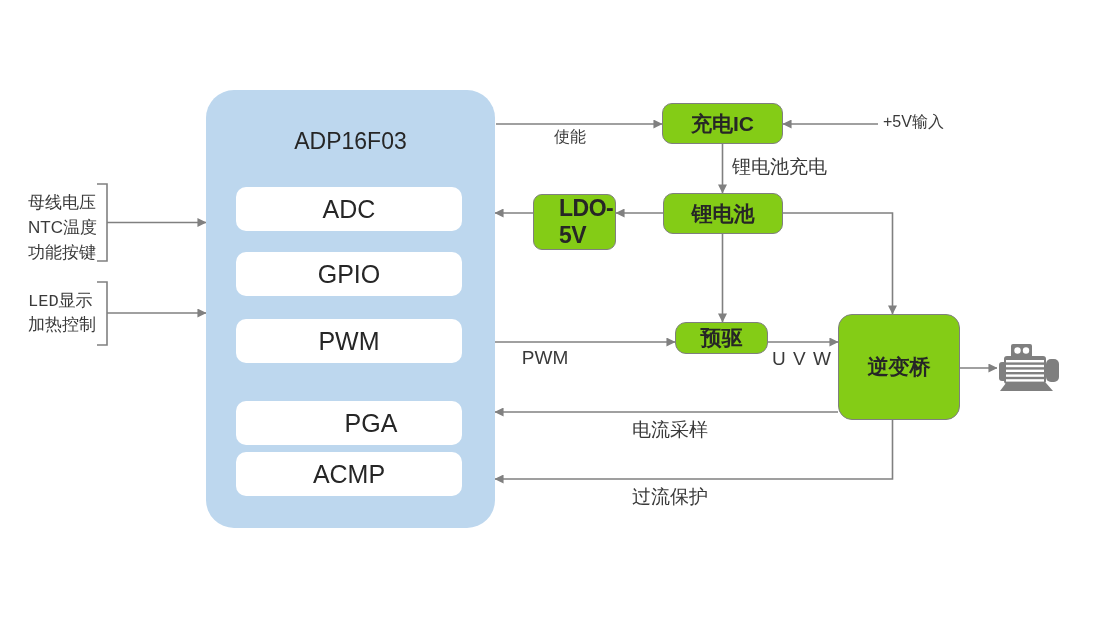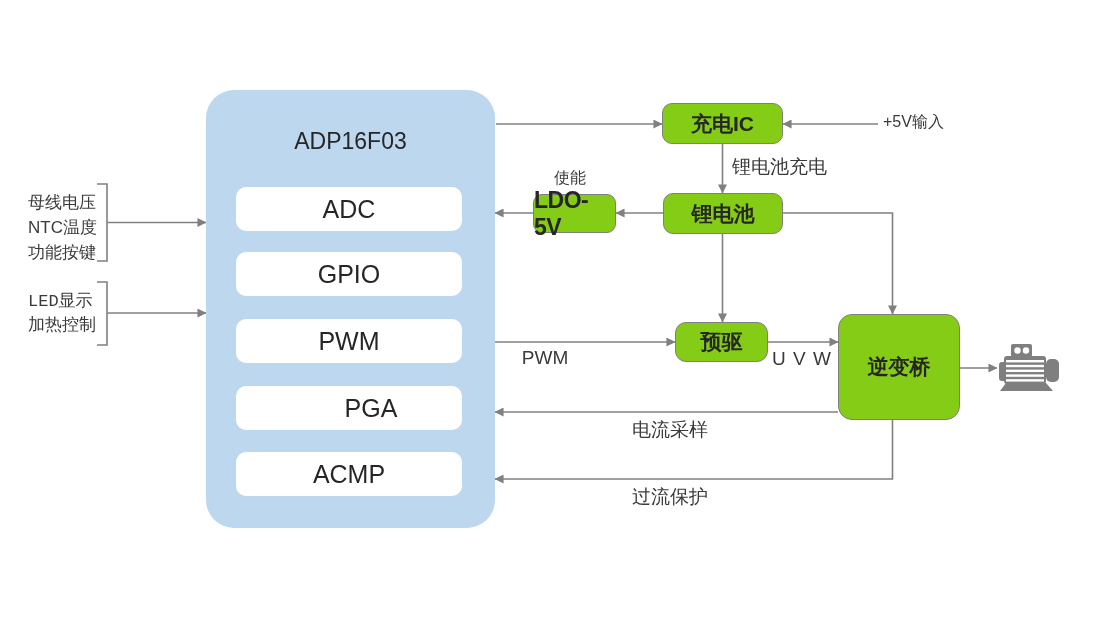--- a/index.html
+++ b/index.html
@@ -17,35 +17,35 @@
   .mcu-title{
     left:206px;top:128px;width:289px;text-align:center;font-size:23px;color:#262626;z-index:3;
   }
   .module{
     left:236px;width:226px;height:44px;border-radius:10px;background:#ffffff;z-index:3;
     display:flex;align-items:center;justify-content:center;font-size:25px;color:#262626;
   }
   .m-adc {top:187px;}
   .m-gpio{top:252px;}
   .m-pwm {top:319px;}
-  .m-pga {top:386px;padding-left:44px;}
+  .m-pga {top:401px;padding-left:44px;}
   .m-acmp{top:452px;}
   
   .block{
     background:#84cc16;border:1.6px solid #7f7f7f;z-index:3;
     display:flex;align-items:center;justify-content:center;color:#262626;font-weight:bold;
   }
   .b-charge  {left:662px;top:103px;width:121px;height:41px;border-radius:10px;font-size:21px;}
   .b-battery {left:663px;top:193px;width:120px;height:41px;border-radius:10px;font-size:21px;}
-  .b-ldo     {left:533px;top:194px;width:83px;height:39px;border-radius:9px;font-size:23px;letter-spacing:-0.5px;}
-  .b-predrv  {left:675px;top:322px;width:93px;height:40px;border-radius:11px;font-size:21px;}
+  .b-ldo     {left:533px;top:194px;width:83px;height:56px;border-radius:9px;font-size:23px;letter-spacing:-0.5px;padding-left:25px;}
+  .b-predrv  {left:675px;top:322px;width:93px;height:32px;border-radius:11px;font-size:21px;}
   .b-inverter{left:838px;top:314px;width:122px;height:106px;border-radius:14px;font-size:21px;}
   
   .wlabel{z-index:4;font-size:19px;color:#3a3a3a;white-space:nowrap;}
-  .l-enable {left:535px;top:127px;width:70px;text-align:center;font-size:16px;margin-top:41px;}
+  .l-enable {left:535px;top:127px;width:70px;text-align:center;font-size:16px;}
   .l-5v     {left:883px;top:112px;font-size:16px;}
   .l-charge {left:732px;top:154px;}
   .l-pwm    {left:520px;top:347px;width:50px;text-align:center;}
   .l-uvw    {left:772px;top:348px;width:58px;text-align:right;letter-spacing:1px;}
   .l-isense {left:620px;top:417px;width:100px;text-align:center;}
   .l-ocp    {left:620px;top:484px;width:100px;text-align:center;}
   
   .ingroup{left:28px;z-index:4;font-size:17px;color:#3a3a3a;}
   .g1{top:190px;}
   .g2{top:290px;font-family:Liberation Mono, monospace;}

